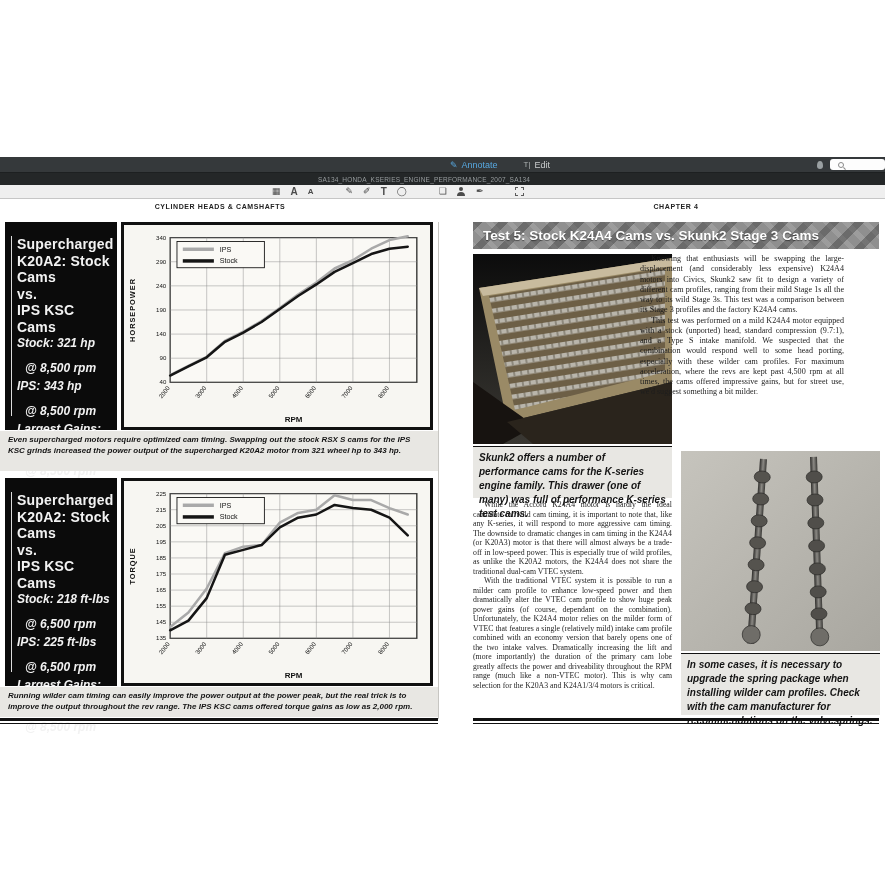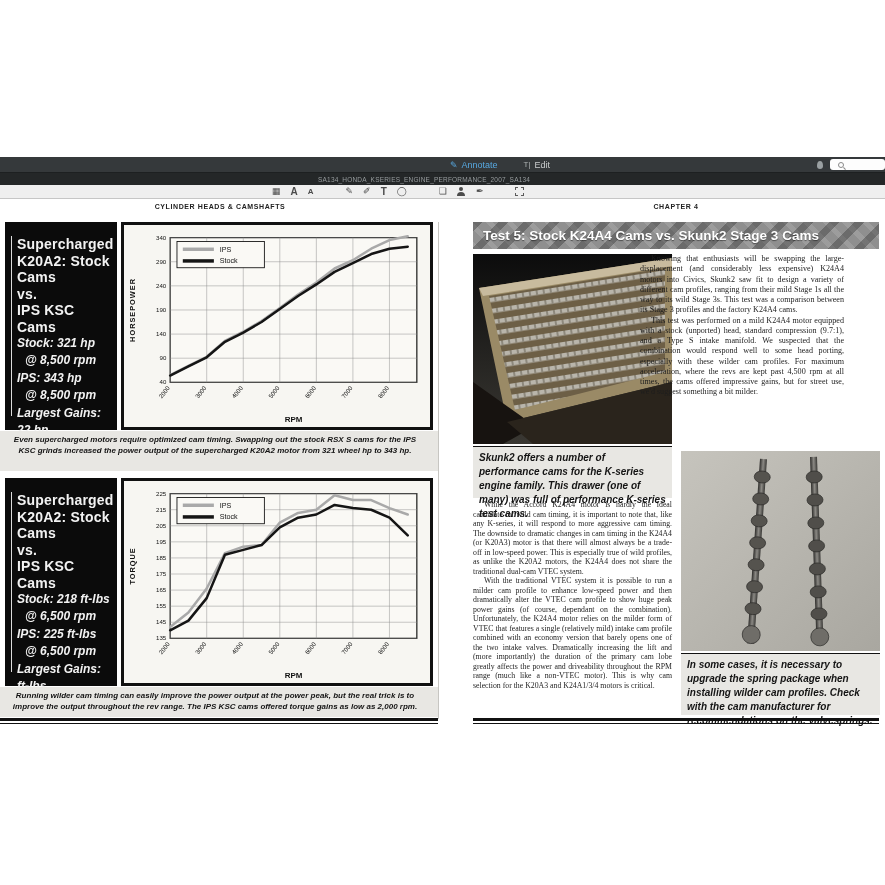--- a/index.html
+++ b/index.html
@@ -55,30 +55,30 @@
 
   
   .panel { position:absolute; left:5px; width:428px; height:208px; display:flex; }
   #panel1 { top:23px; } #panel2 { top:279px; }
   .blackbox { width:112px; height:208px; background:#0b0b0b; color:#f2f2f2;
     padding:14px 5px 10px 12px; position:relative; display:flex; flex-direction:column; }
   .blackbox::before { content:""; position:absolute; left:6px; top:14px; bottom:14px;
     width:1px; background:#dcdcdc; }
   .bb-title { font-size:14px; font-weight:bold; line-height:1.18; letter-spacing:.2px; }
   .bb-stats { margin-top:auto; font-size:12px; font-weight:bold; line-height:1.45;font-style:italic; }
-  .bb-stats .ind { padding-left:8px; display:block; }
+  .bb-stats .ind { padding-left:8px; display:block;margin-top:8px; }
   .bb-stats .st { display:block; }
 
   .chartbox { margin-left:4px; width:312px; height:208px; border:3px solid #111;
     background:#f7f6f2; }
   .chartbox svg { display:block; width:100%; height:100%; }
 
   .caption { position:absolute; left:0; width:438px; background:#e8e7e3;
     font-size:8px; font-weight:bold; font-style:italic; color:#141414;
-    line-height:1.35; padding:4px 16px 4px 8px;text-align:center; }
+    line-height:1.35; padding:4px 16px 4px 8px; }
   #caption1 { top:232px; height:40px; }
   #caption2 { top:488px; height:30px; }
   #lp-rule { position:absolute; top:519px; left:0; width:438px; height:6px;
     border-top:3px solid #111; border-bottom:1px solid #111; }
   #page-gutter { position:absolute; top:23px; left:438px; width:1px; height:497px; background:#c7c6c2; }
 
   
   #banner { position:absolute; top:23px; left:473px; width:406px; height:27px;
     background:#8f8f8f;
     background-image:

